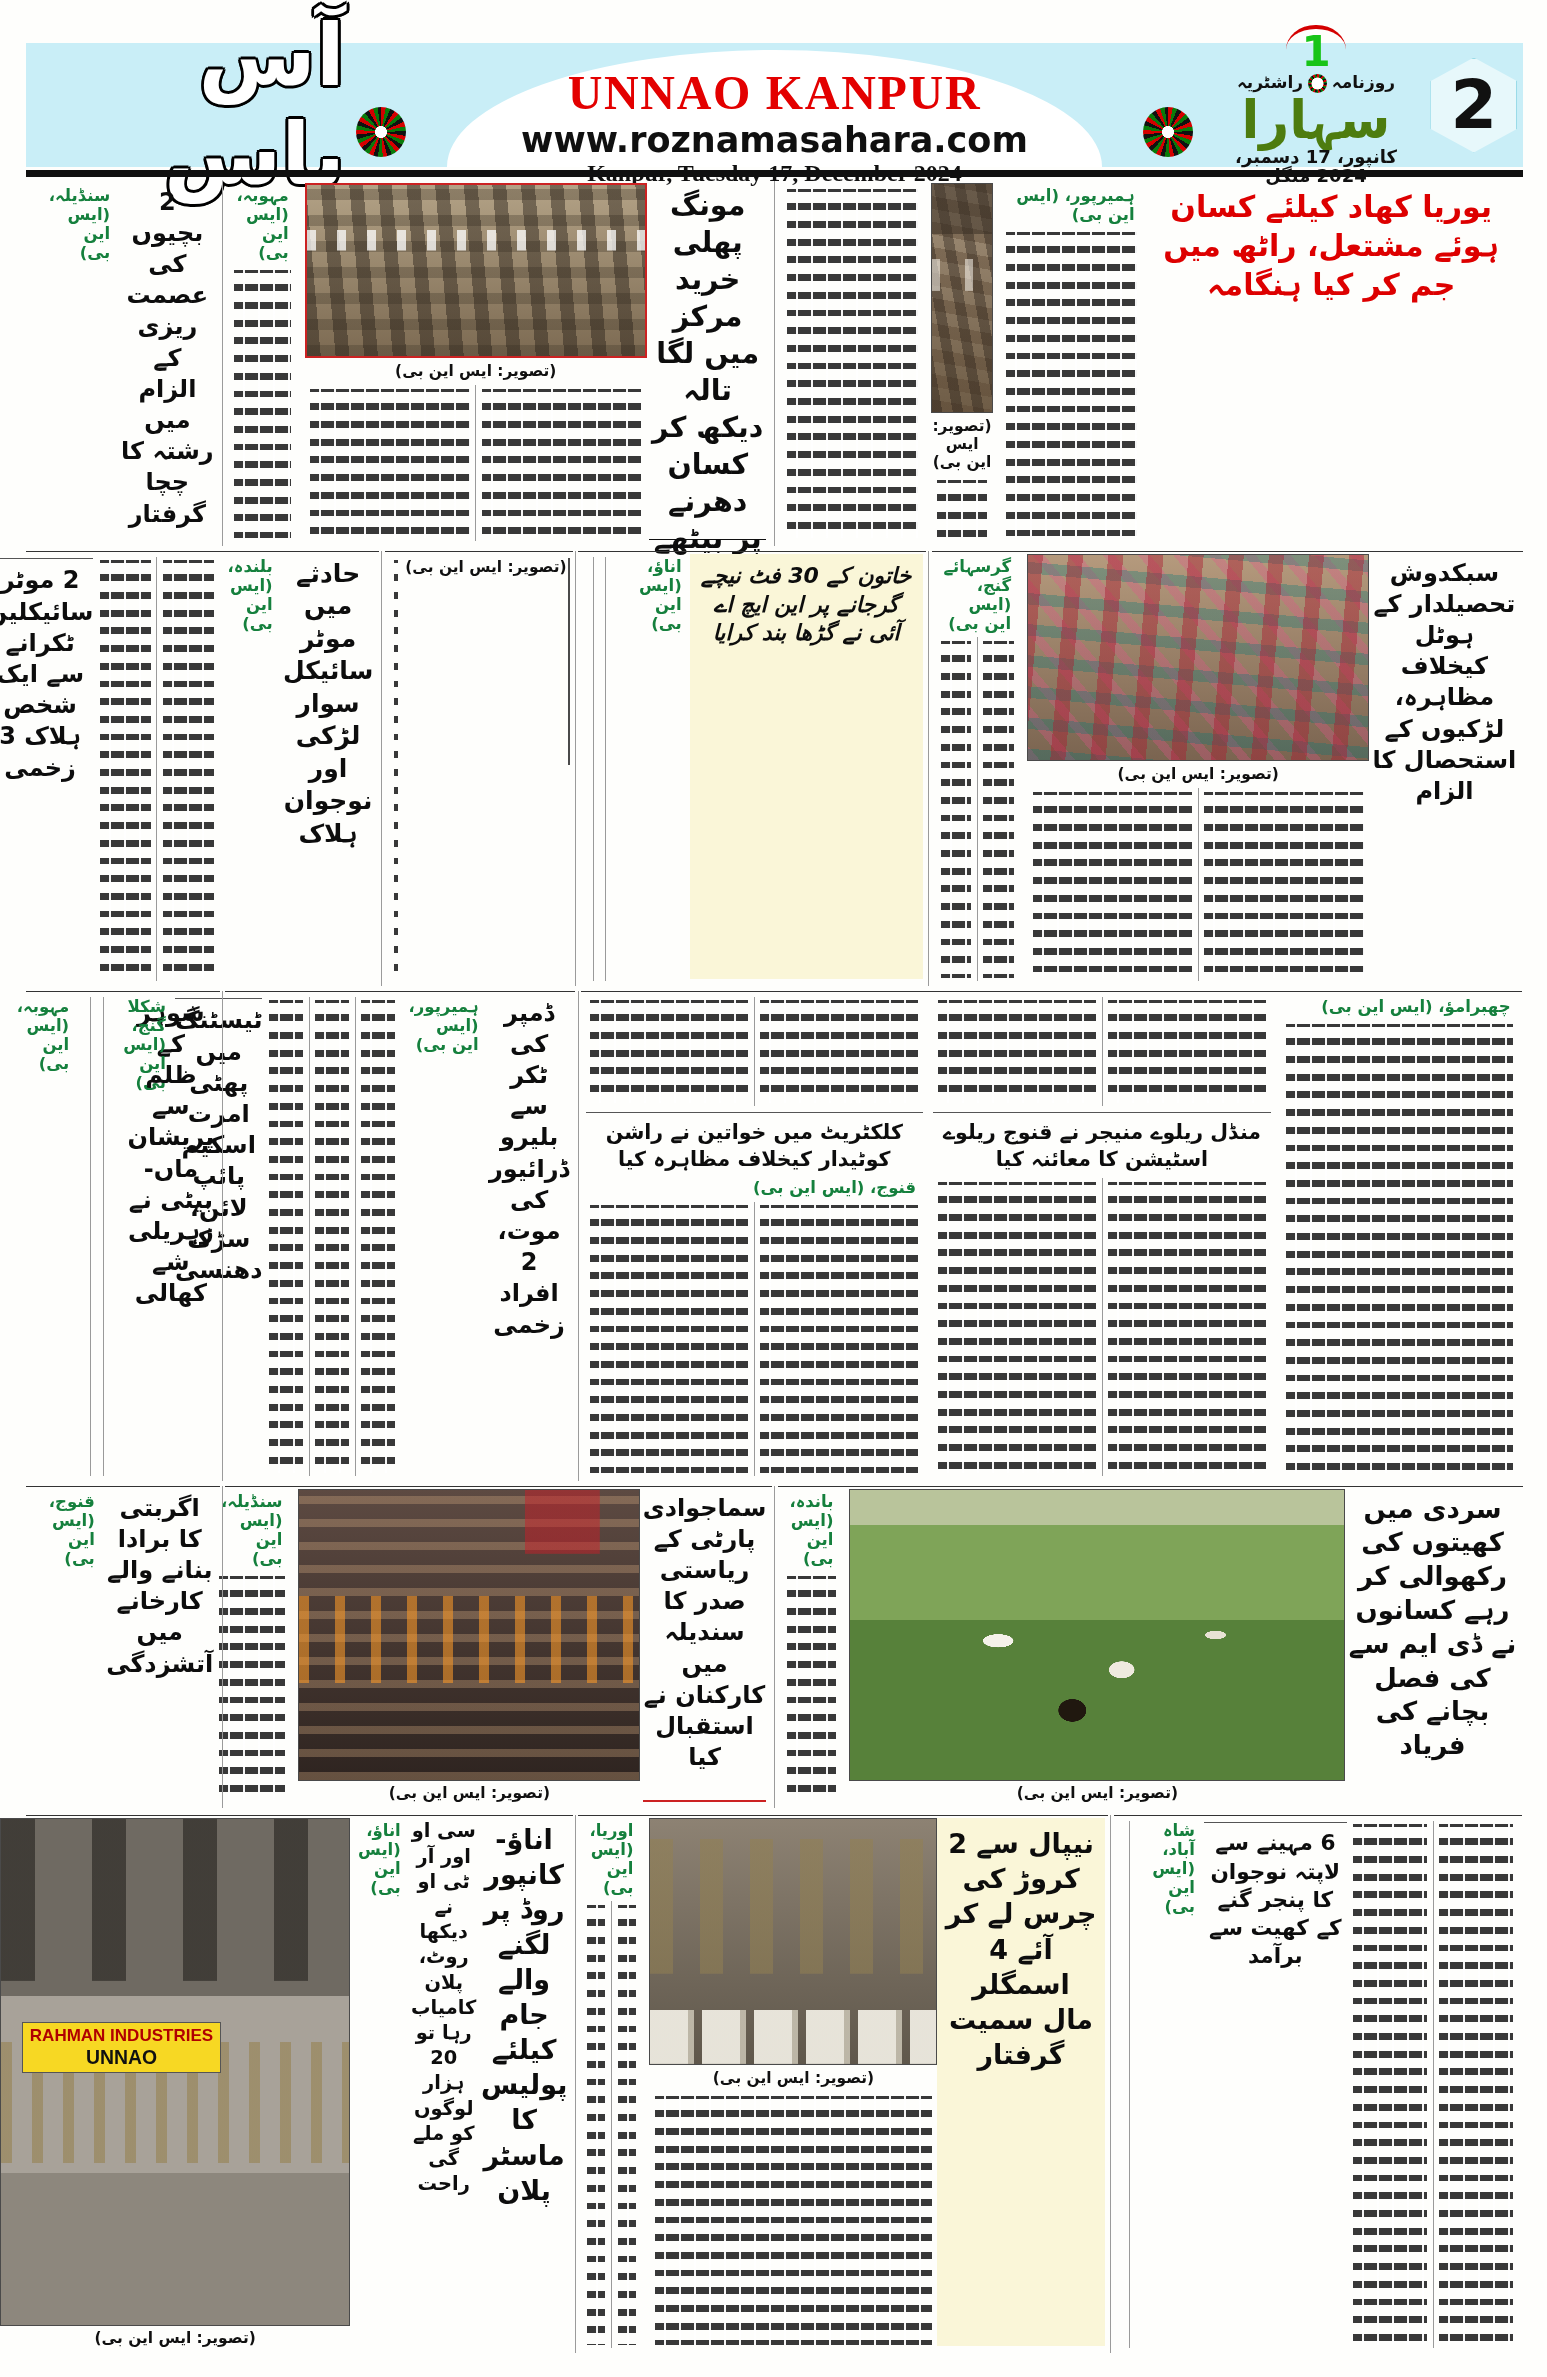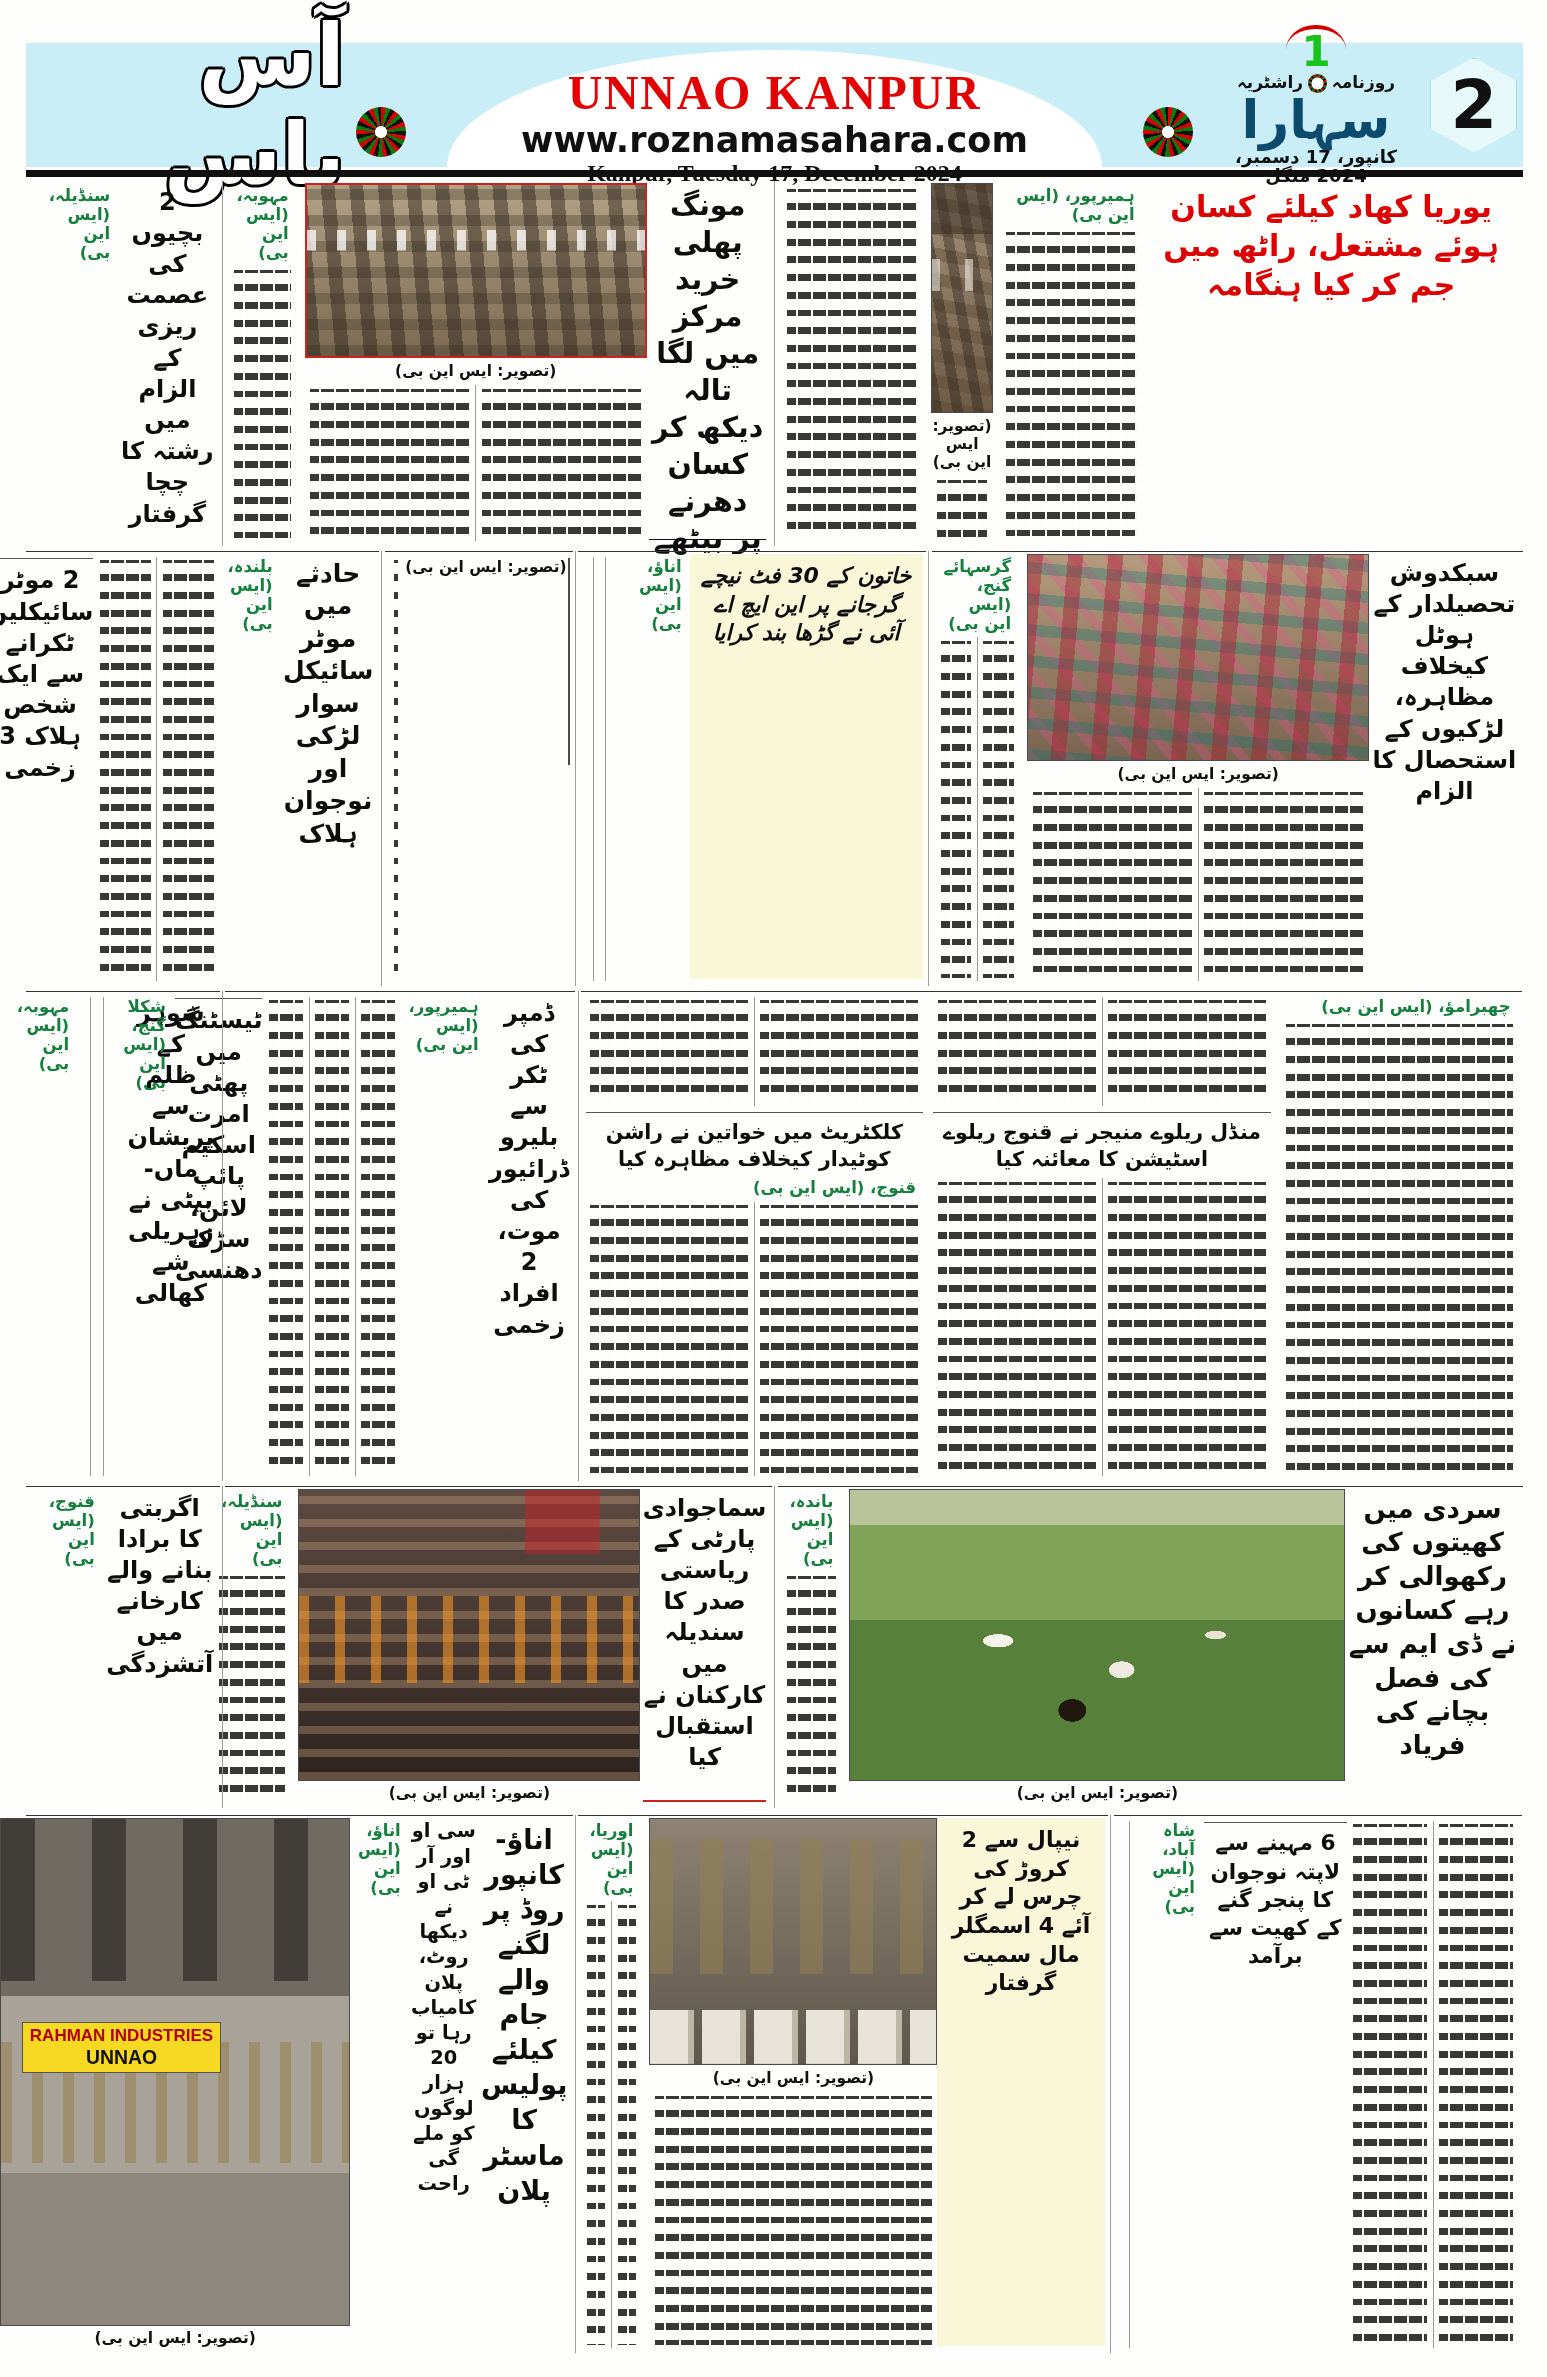--- a/index.html
+++ b/index.html
@@ -12,21 +12,21 @@
   .top-rule{position:absolute;left:26px;top:170px;width:1497px;height:6.8px;background:#101010;}
   .logo-block{width:319px;display:flex;align-items:center;gap:8px;padding:3.4px 5.7px;box-sizing:border-box;}
   .hex{width:85px;height:93px;background:#e7f8fb;border:1.7px solid #9adbe8;
        clip-path:polygon(50% 0,100% 25%,100% 75%,50% 100%,0 75%,0 25%);
        display:flex;align-items:center;justify-content:center;}
   .hex span{font-size:67px;font-weight:bold;color:#111;}
   .logo-center{flex:1;text-align:center;line-height:1.05;}
   .rank1{display:inline-block;color:#18c418;font-size:42px;font-weight:bold;
          border-top:4px solid #d40000;border-radius:50% 50% 0 0;padding:1.1px 15px 0 15px;}
   .logo-line1{font-size:17px;font-weight:bold;color:#111;display:flex;align-items:center;justify-content:center;gap:4.6px;}
-  .logo-name{font-size:52px;font-weight:bold;color:#0c4a6e;letter-spacing:1.1px;}
+  .logo-name{font-size:52px;font-weight:bold;color:#4d7c0f;letter-spacing:1.1px;}
   .logo-date{font-size:18px;font-weight:bold;color:#101010;}
   .mast-center{flex:1;display:flex;justify-content:center;align-items:flex-end;position:relative;}
   .mast-dome{width:655px;height:117px;background:#ffffff;border-radius:328px 328px 0 0/117px 117px 0 0;
              text-align:center;padding-top:15px;box-sizing:border-box;}
   .mast-title{font-family:"Liberation Serif",serif;font-weight:bold;color:#e30000;font-size:48px;letter-spacing:1.7px;}
   .mast-site{font-size:35px;color:#101010;font-weight:bold;}
   .mast-date{font-family:"Liberation Serif",serif;font-size:24px;font-weight:bold;color:#101010;}
   .rosette{width:50px;height:50px;border-radius:50%;flex:none;
            background:radial-gradient(circle,#ffffff 0 5.7px,transparent 6.3px),
            repeating-conic-gradient(#d40000 0 11deg,#0a7a0a 11deg 22deg,#111111 22deg 33deg);}
@@ -356,21 +356,21 @@
         </figure>
         <div class="caption">(تصویر: ایس این بی)</div>
       </div>
       <div class="cols" style="flex:1;">
         <div class="col"></div>
       </div>
     </div>
   </section>
 
   <section class="art bordered" style="left:578px;top:1815px;width:530px;height:538px;">
-    <h2 class="hl ybox" style="font-size:22px;">نیپال سے 2 کروڑ کی چرس لے کر آئے 4 اسمگلر مال سمیت گرفتار</h2>
+    <h2 class="hl ybox" style="font-size:27px;">نیپال سے 2 کروڑ کی چرس لے کر آئے 4 اسمگلر مال سمیت گرفتار</h2>
     <div class="media-row">
       <div class="stack" style="width:288px;">
         <figure class="photo ph-sacks" style="height:245px;margin:0;"></figure>
         <div class="caption">(تصویر: ایس این بی)</div>
         <div class="cols">
             <div class="col"></div>
           </div>
       </div>
       <div class="stack" style="flex:1;">
         <div class="byline">اوریا، (ایس این بی)</div>

